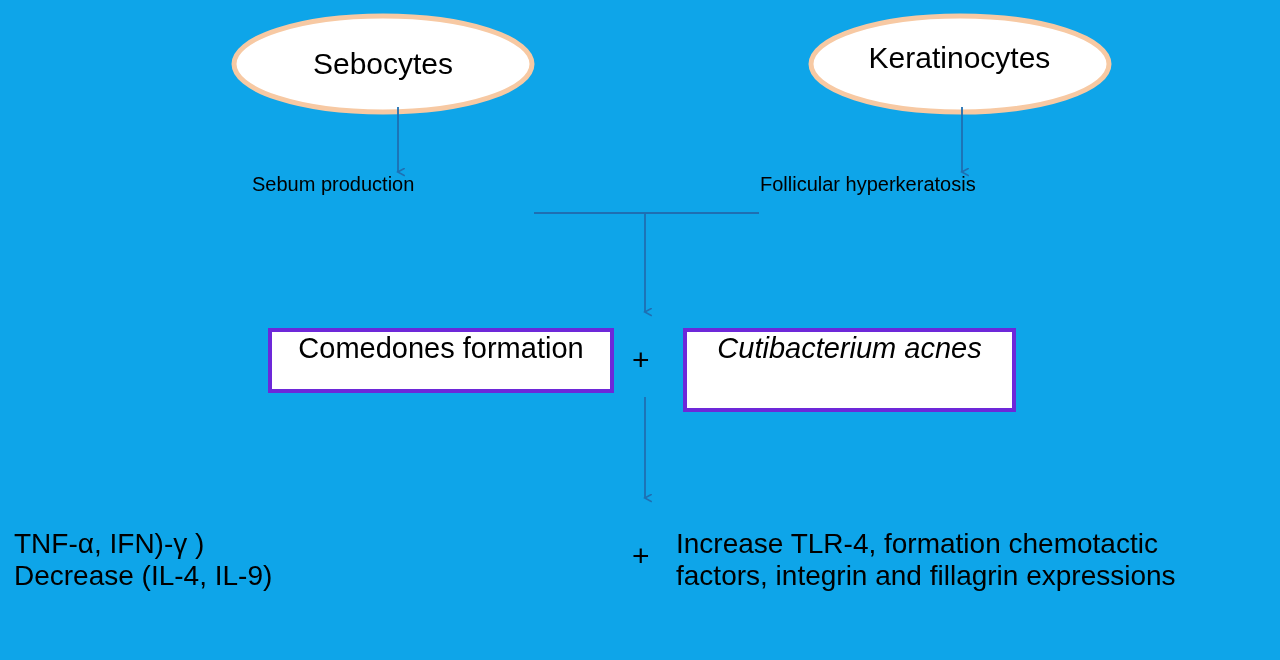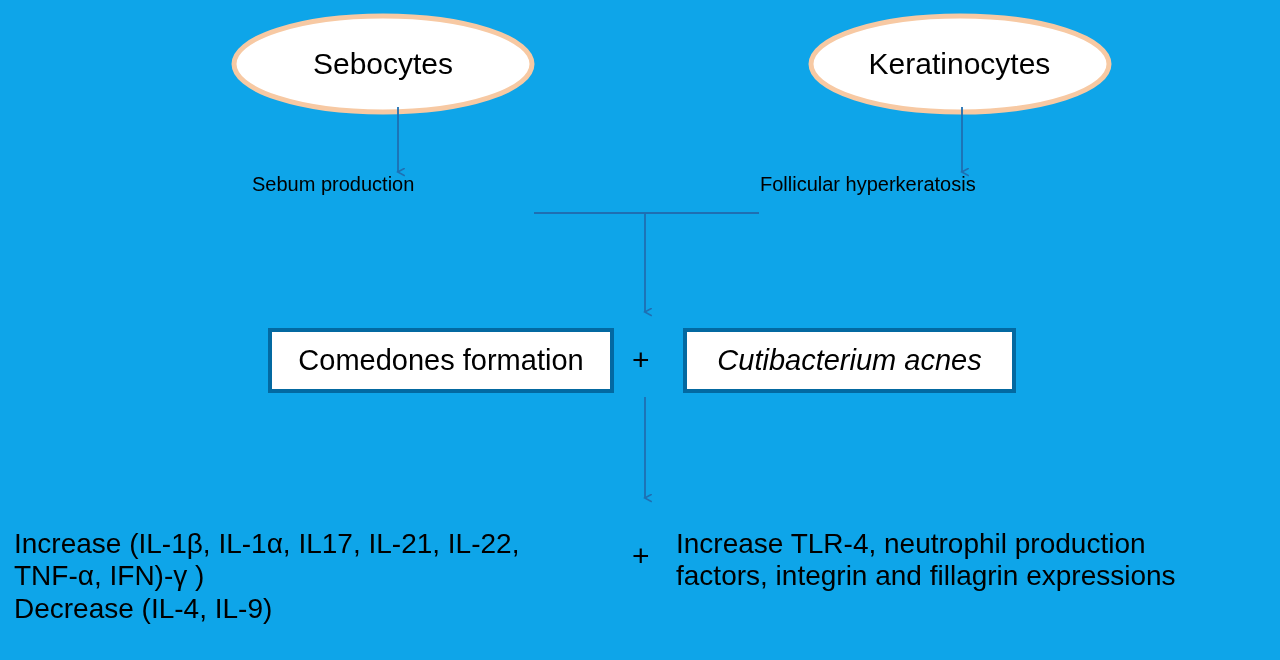--- a/index.html
+++ b/index.html
@@ -36,56 +36,55 @@
     font-size: 30px;
     text-align: center;
   }
   #ellipse-sebocytes-label {
     left: 233px;
     top: 47px;
     width: 300px;
   }
   #ellipse-keratinocytes-label {
     left: 812px;
-    top: 47px;
+    top: 41px;
     width: 295px;
   }
   
   .stage-text {
     font-size: 20px;
   }
   #sebum-production-label {
     left: 252px;
     top: 173px;
   }
   #follicular-hyperkeratosis-label {
     left: 760px;
     top: 173px;
   }
   
   .pink-box {
     position: absolute;
-    border: 4px solid #0369a1;
+    border: 4px solid #6d28d9;
     background: #ffffff;
     box-sizing: border-box;
     display: flex;
-    align-items: center;
     justify-content: center;
   }
   #comedones-box {
     left: 268px;
     top: 328px;
     width: 346px;
     height: 65px;
   }
   #cutibacterium-box {
     left: 683px;
     top: 328px;
     width: 333px;
-    height: 65px;
+    height: 84px;
   }
   .box-text {
     font-size: 29px;
     white-space: nowrap;
   }
   .box-text.italic {
     font-style: italic;
   }
   
   .plus-sign {
@@ -163,25 +162,24 @@
     <span class="box-text">Comedones formation</span>
   </div>
 
   <div class="plus-sign" id="plus-middle">+</div>
 
   <div class="pink-box" id="cutibacterium-box">
     <span class="box-text italic">Cutibacterium acnes</span>
   </div>
 
   <div class="outcome" id="outcome-left">
-    <div>Increase (IL-1β, IL-1α, IL17, IL-21, IL-22,</div>
     <div>TNF-α, IFN)-γ )</div>
     <div>Decrease (IL-4, IL-9)</div>
   </div>
 
   <div class="plus-sign" id="plus-bottom">+</div>
 
   <div class="outcome" id="outcome-right">
-    <div>Increase TLR-4, neutrophil production</div>
+    <div>Increase TLR-4, formation chemotactic</div>
     <div>factors, integrin and fillagrin expressions</div>
   </div>
 
 </div>
 
 </body></html>

